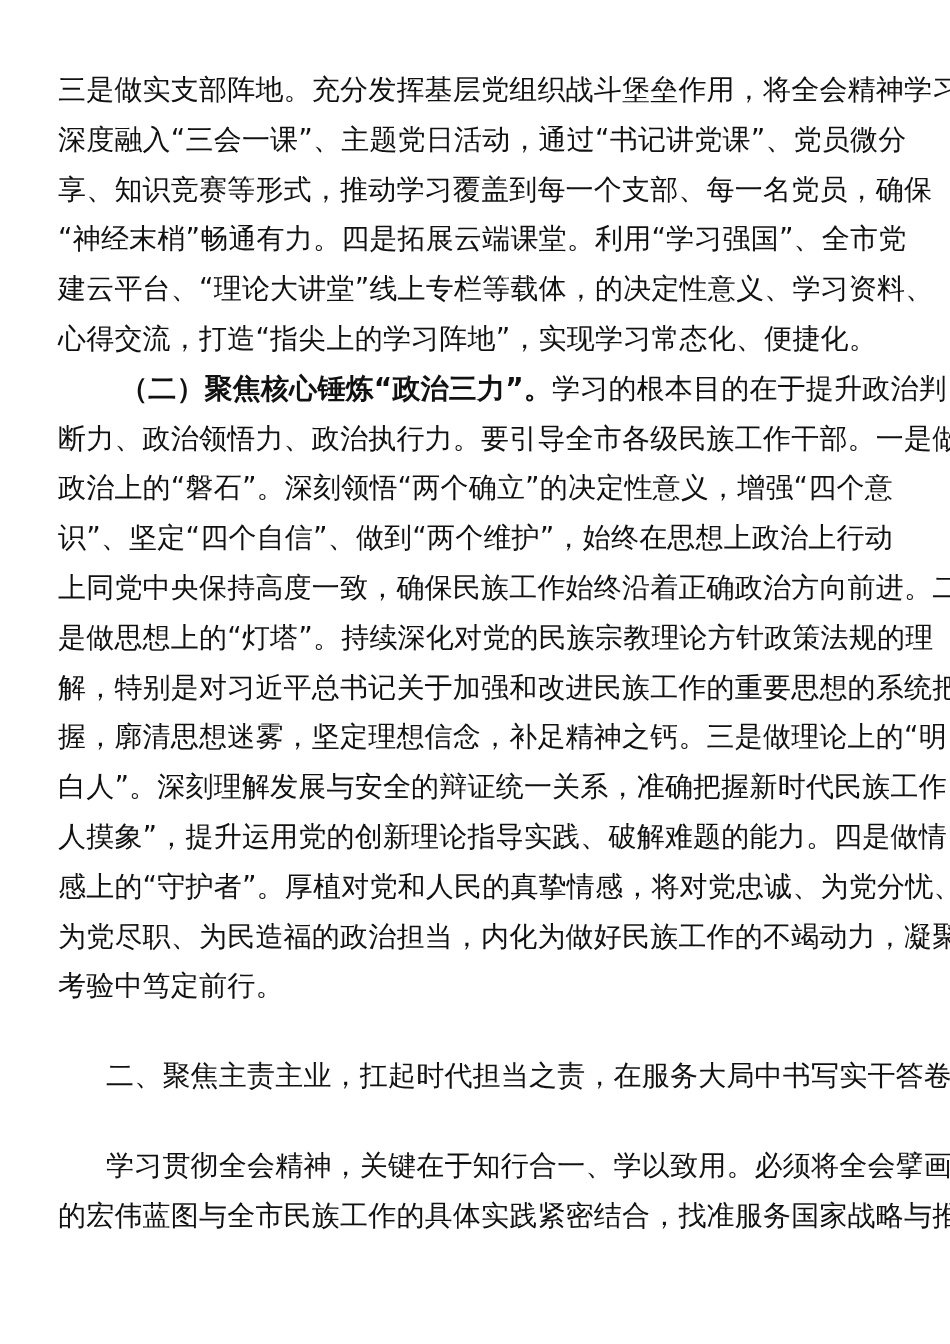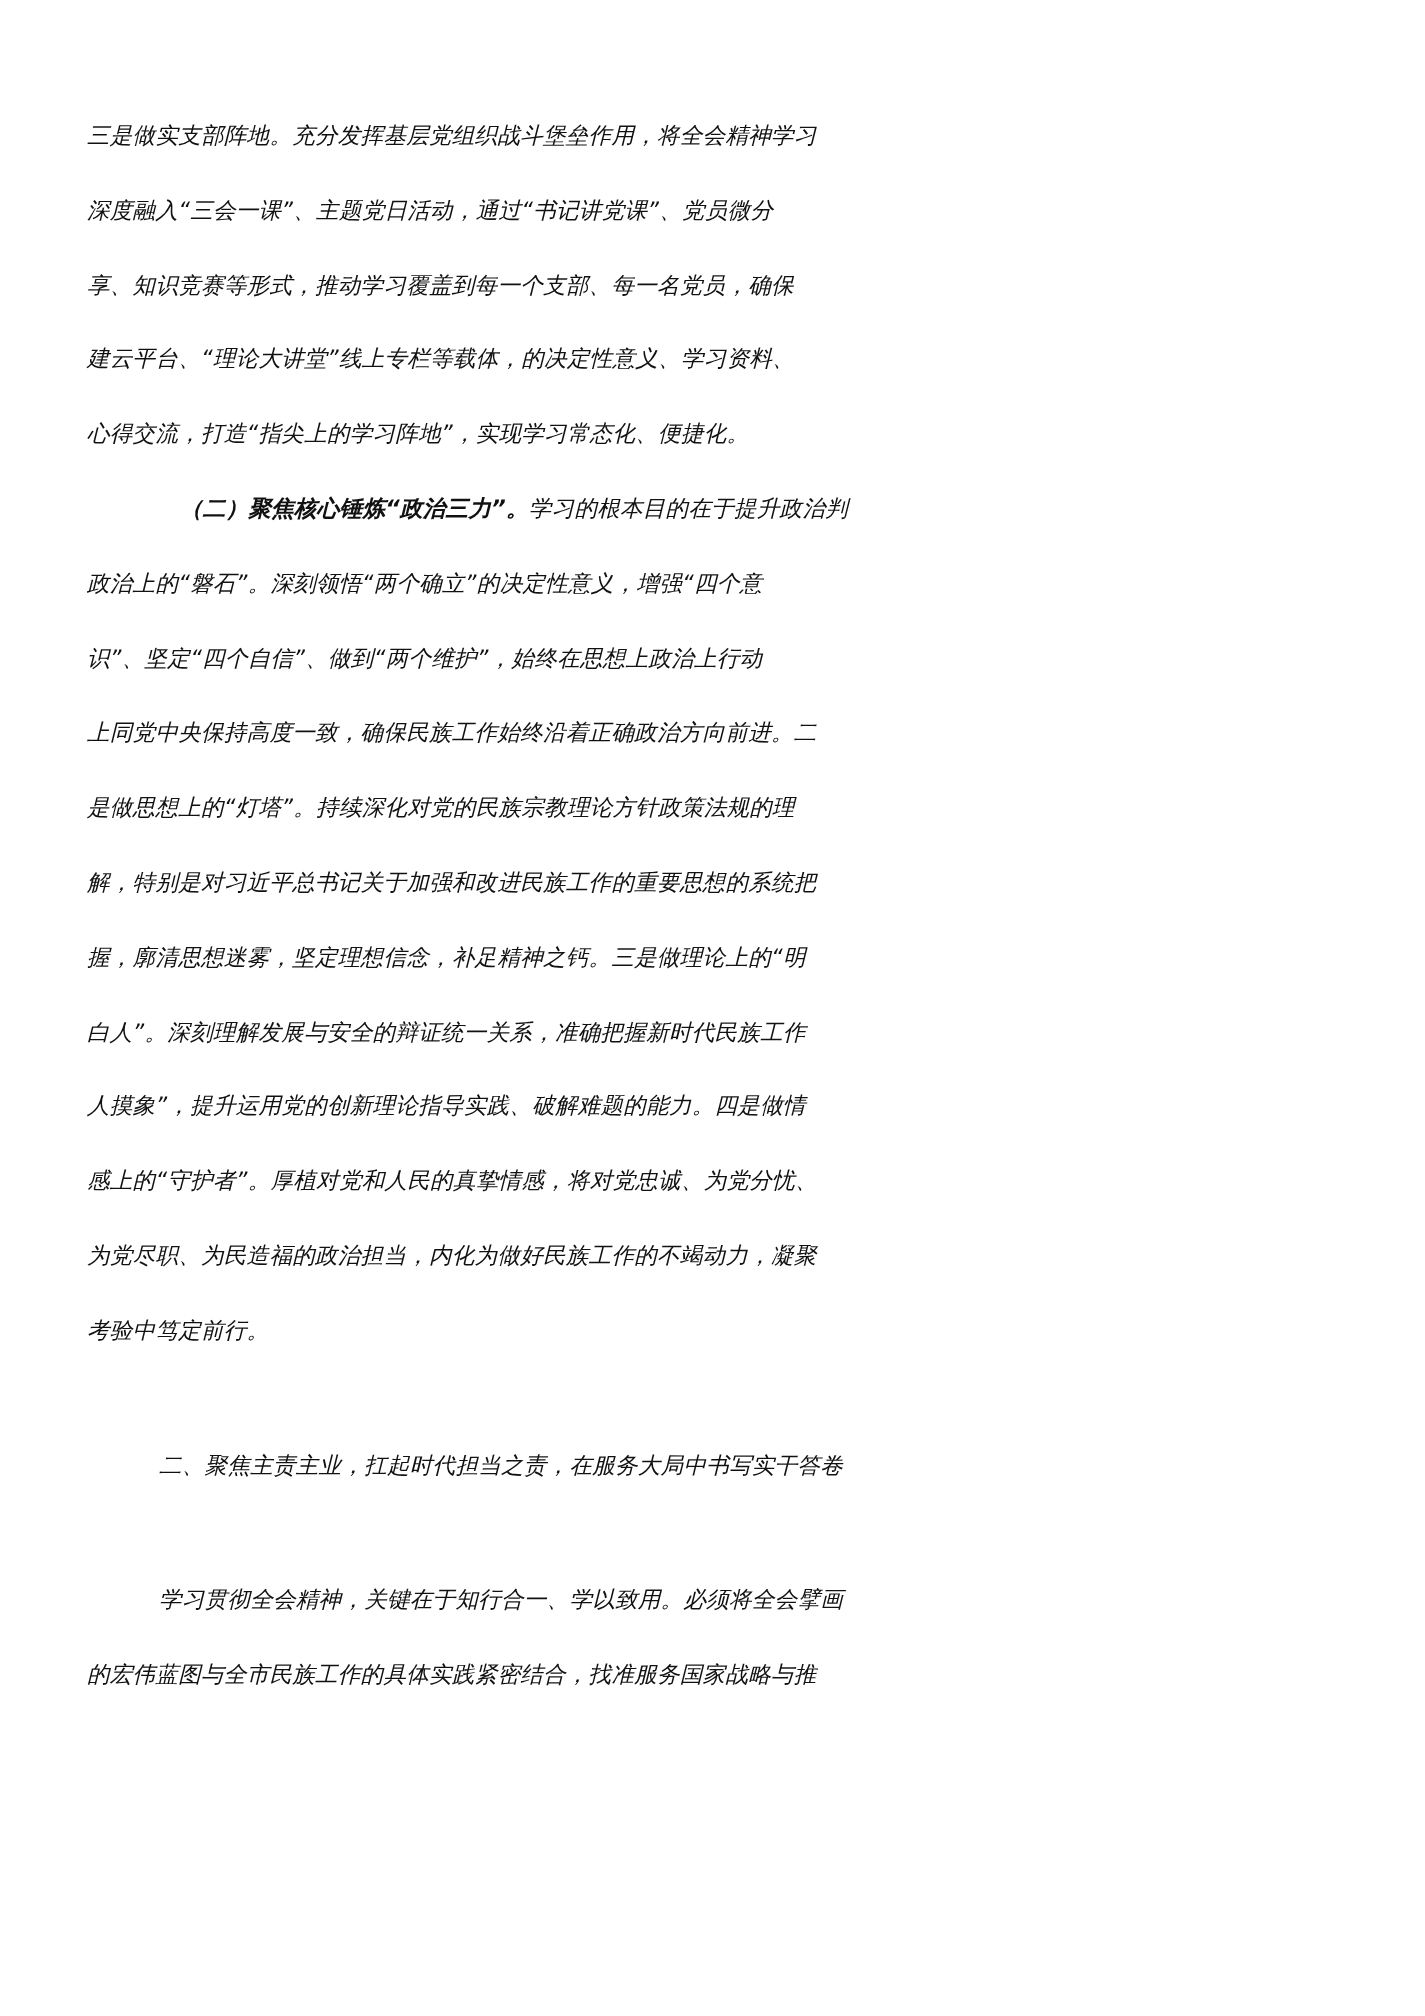--- a/index.html
+++ b/index.html
@@ -1,42 +1,44 @@
 <!DOCTYPE html>
 <html><head>
 <meta charset="utf-8">
 <style>
   html, body { margin: 0; padding: 0; background: #ffffff; }
   body { width: 950px; height: 1344px; overflow: hidden; position: relative; }
   .page {
     position: absolute; left: 58px; top: 70px; width: 820px;
     font-family: "DejaVu Sans", "Liberation Sans", sans-serif;
-    font-size: 15px; color: #111111; font-style: italic;
+    font-size: 28px; color: #111111;
   }
   .line {
     height: 49.8px; line-height: 40px;
     white-space: nowrap; letter-spacing: 0.2px;
   }
   .indent { padding-left: 48px; margin-top: 40px; }
   .indent-head { padding-left: 62px; }
   .bold { font-weight: bold; }
 </style>
 </head>
 <body>
 
 <div class="page">
   <div class="line">三是做实支部阵地。充分发挥基层党组织战斗堡垒作用，将全会精神学习</div>
   <div class="line">深度融入“三会一课”、主题党日活动，通过“书记讲党课”、党员微分</div>
   <div class="line">享、知识竞赛等形式，推动学习覆盖到每一个支部、每一名党员，确保</div>
+  <div class="line">“神经末梢”畅通有力。四是拓展云端课堂。利用“学习强国”、全市党</div>
   <div class="line">建云平台、“理论大讲堂”线上专栏等载体，的决定性意义、学习资料、</div>
   <div class="line">心得交流，打造“指尖上的学习阵地”，实现学习常态化、便捷化。</div>
 
   <div class="line indent-head">
     <span class="bold">（二）聚焦核心锤炼“政治三力”。</span><span>学习的根本目的在于提升政治判</span>
   </div>
+  <div class="line">断力、政治领悟力、政治执行力。要引导全市各级民族工作干部。一是做</div>
   <div class="line">政治上的“磐石”。深刻领悟“两个确立”的决定性意义，增强“四个意</div>
   <div class="line">识”、坚定“四个自信”、做到“两个维护”，始终在思想上政治上行动</div>
   <div class="line">上同党中央保持高度一致，确保民族工作始终沿着正确政治方向前进。二</div>
   <div class="line">是做思想上的“灯塔”。持续深化对党的民族宗教理论方针政策法规的理</div>
   <div class="line">解，特别是对习近平总书记关于加强和改进民族工作的重要思想的系统把</div>
   <div class="line">握，廓清思想迷雾，坚定理想信念，补足精神之钙。三是做理论上的“明</div>
   <div class="line">白人”。深刻理解发展与安全的辩证统一关系，准确把握新时代民族工作</div>
   <div class="line">人摸象”，提升运用党的创新理论指导实践、破解难题的能力。四是做情</div>
   <div class="line">感上的“守护者”。厚植对党和人民的真挚情感，将对党忠诚、为党分忧、</div>
   <div class="line">为党尽职、为民造福的政治担当，内化为做好民族工作的不竭动力，凝聚</div>

